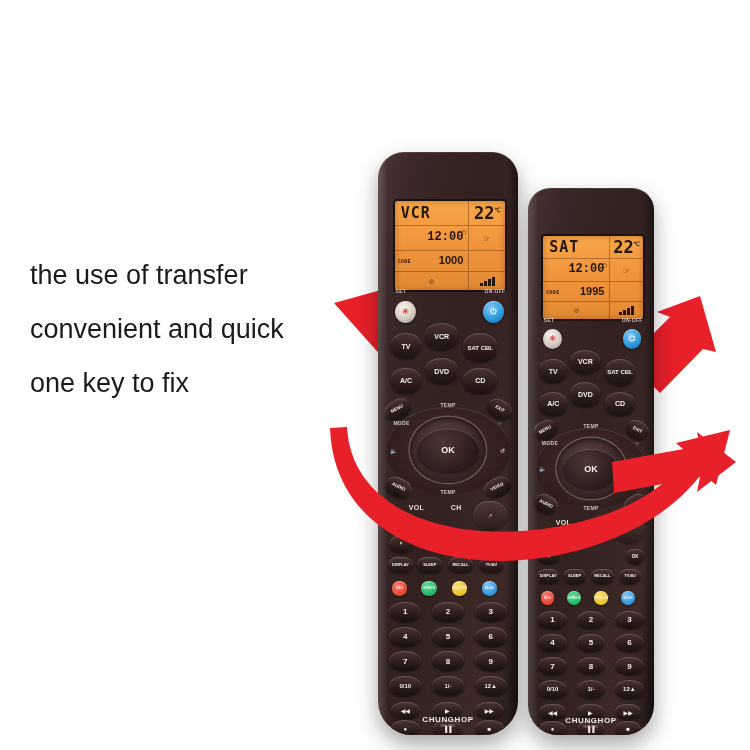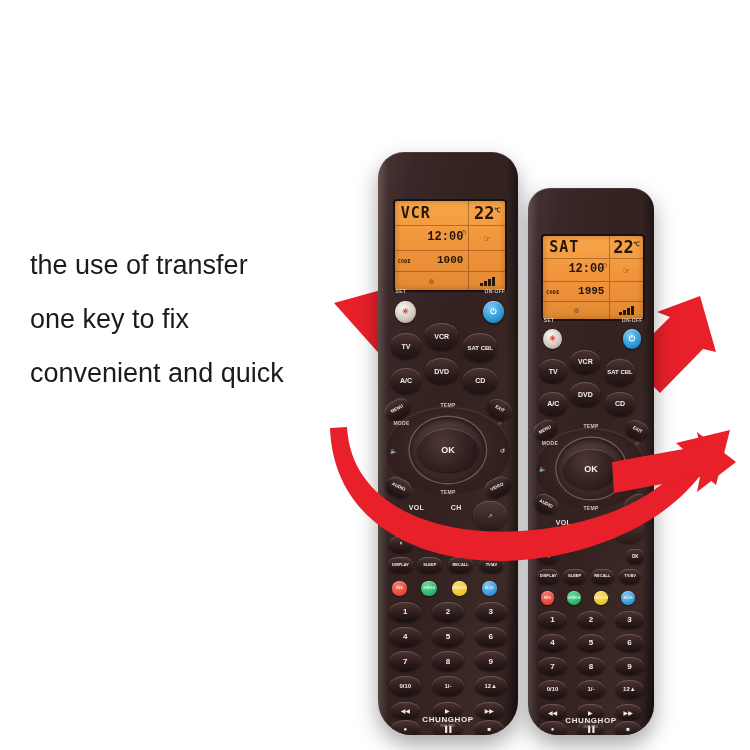--- a/index.html
+++ b/index.html
@@ -8,21 +8,21 @@
     font-family:"Liberation Sans", sans-serif;position:relative;
   }
   #stage{position:absolute;inset:0;width:750px;height:750px;}
 
   
   .page-title{
     position:absolute;left:0;top:45px;width:750px;text-align:center;
     font-size:52px;font-weight:400;color:#111;letter-spacing:0px;
     font-family:"Liberation Sans", sans-serif;
   }
-  .copy{position:absolute;left:30px;top:252px;width:330px;}
+  .copy{position:absolute;left:30px;top:262px;width:330px;}
   .copy-line{
     font-size:27px;color:#1b1b1b;line-height:1.0;margin-bottom:27px;
     white-space:nowrap;font-family:"Liberation Sans", sans-serif;
   }
 
   
   .arrow-layer{position:absolute;inset:0;pointer-events:none;}
   .arrow-layer.back{z-index:2;}
   .arrow-layer.front{z-index:9;}
 
@@ -75,21 +75,21 @@
   .lcd-time{
     position:absolute;right:5px;top:50%;transform:translateY(-55%);
     font-size:12px;font-weight:700;font-family:Liberation Mono, monospace;
   }
   .lcd-codelbl{
     position:absolute;left:3px;top:50%;transform:translateY(-48%);
     font-size:5px;font-weight:700;letter-spacing:.3px;
   }
   .lcd-code{
     position:absolute;right:5px;top:50%;transform:translateY(-55%);
-    font-size:11px;font-weight:700;font-family:Liberation Mono, monospace;
+    font-size:11px;font-weight:700;font-family:Liberation Sans, sans-serif;
   }
   .lcd-ico{position:absolute;font-size:7px;opacity:.85;}
   .ico-clock{right:2px;top:3px;}
   .ico-hand{top:50%;left:50%;transform:translate(-50%,-50%);font-size:10px;}
   .ico-gear{left:50%;top:50%;transform:translate(-50%,-50%);font-size:8px;opacity:.55;}
   .bars{display:flex;align-items:flex-end;gap:1.5px;height:9px;}
   .bars i{width:2.5px;background:#23160c;display:block;}
   .bars i:nth-child(1){height:3px;}
   .bars i:nth-child(2){height:5px;}
   .bars i:nth-child(3){height:7px;}
@@ -218,22 +218,22 @@
   .brand small{display:block;font-size:3.5px;font-weight:400;color:#b9aea4;letter-spacing:.4px;}
 </style>
 </head>
 <body>
 
 <div id="stage">
 
 
   <div class="copy">
     <div class="copy-line">the use of transfer</div>
+    <div class="copy-line">convenient and quick</div>
     <div class="copy-line">one key to fix</div>
-    <div class="copy-line">convenient and quick</div>
   </div>
 
   <svg class="arrow-layer back" viewBox="0 0 750 750">
     <g fill="#e8202a">
       <path d="M334 303 L392 287 L392 300 L440 300 L440 352 L392 352 L392 368 Z"></path>
       <path d="M700 296 L716 352 L703 349 L660 393 L627 360 L670 317 L657 312 Z"></path>
     </g>
   </svg>
 
   <div class="remote" id="remote-left">

